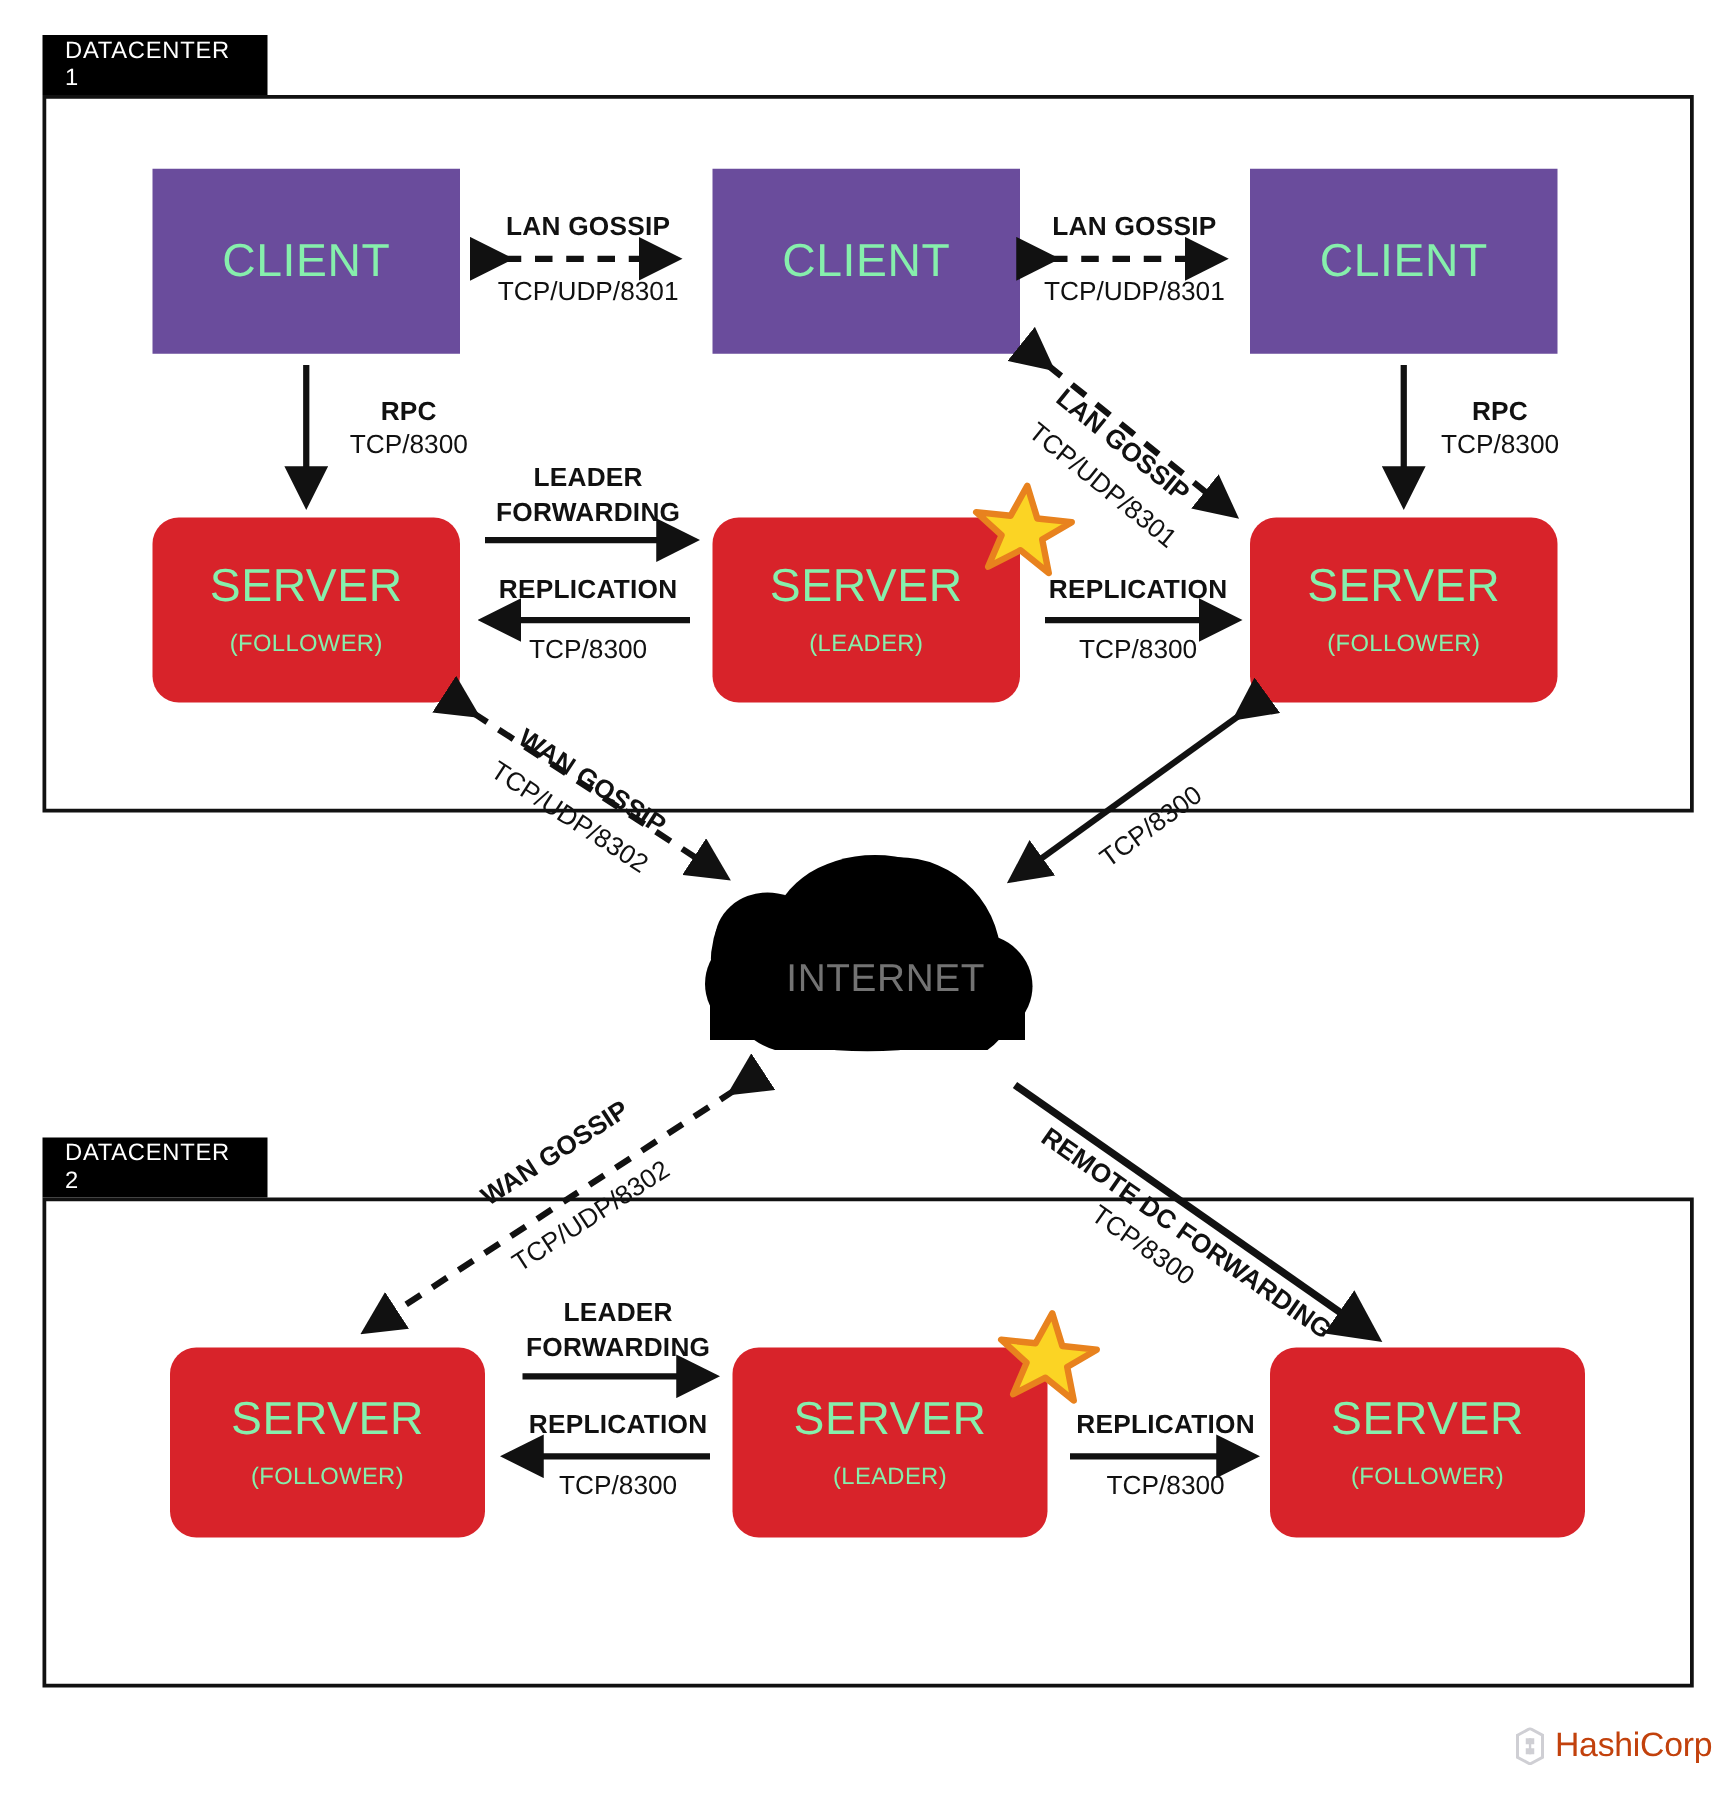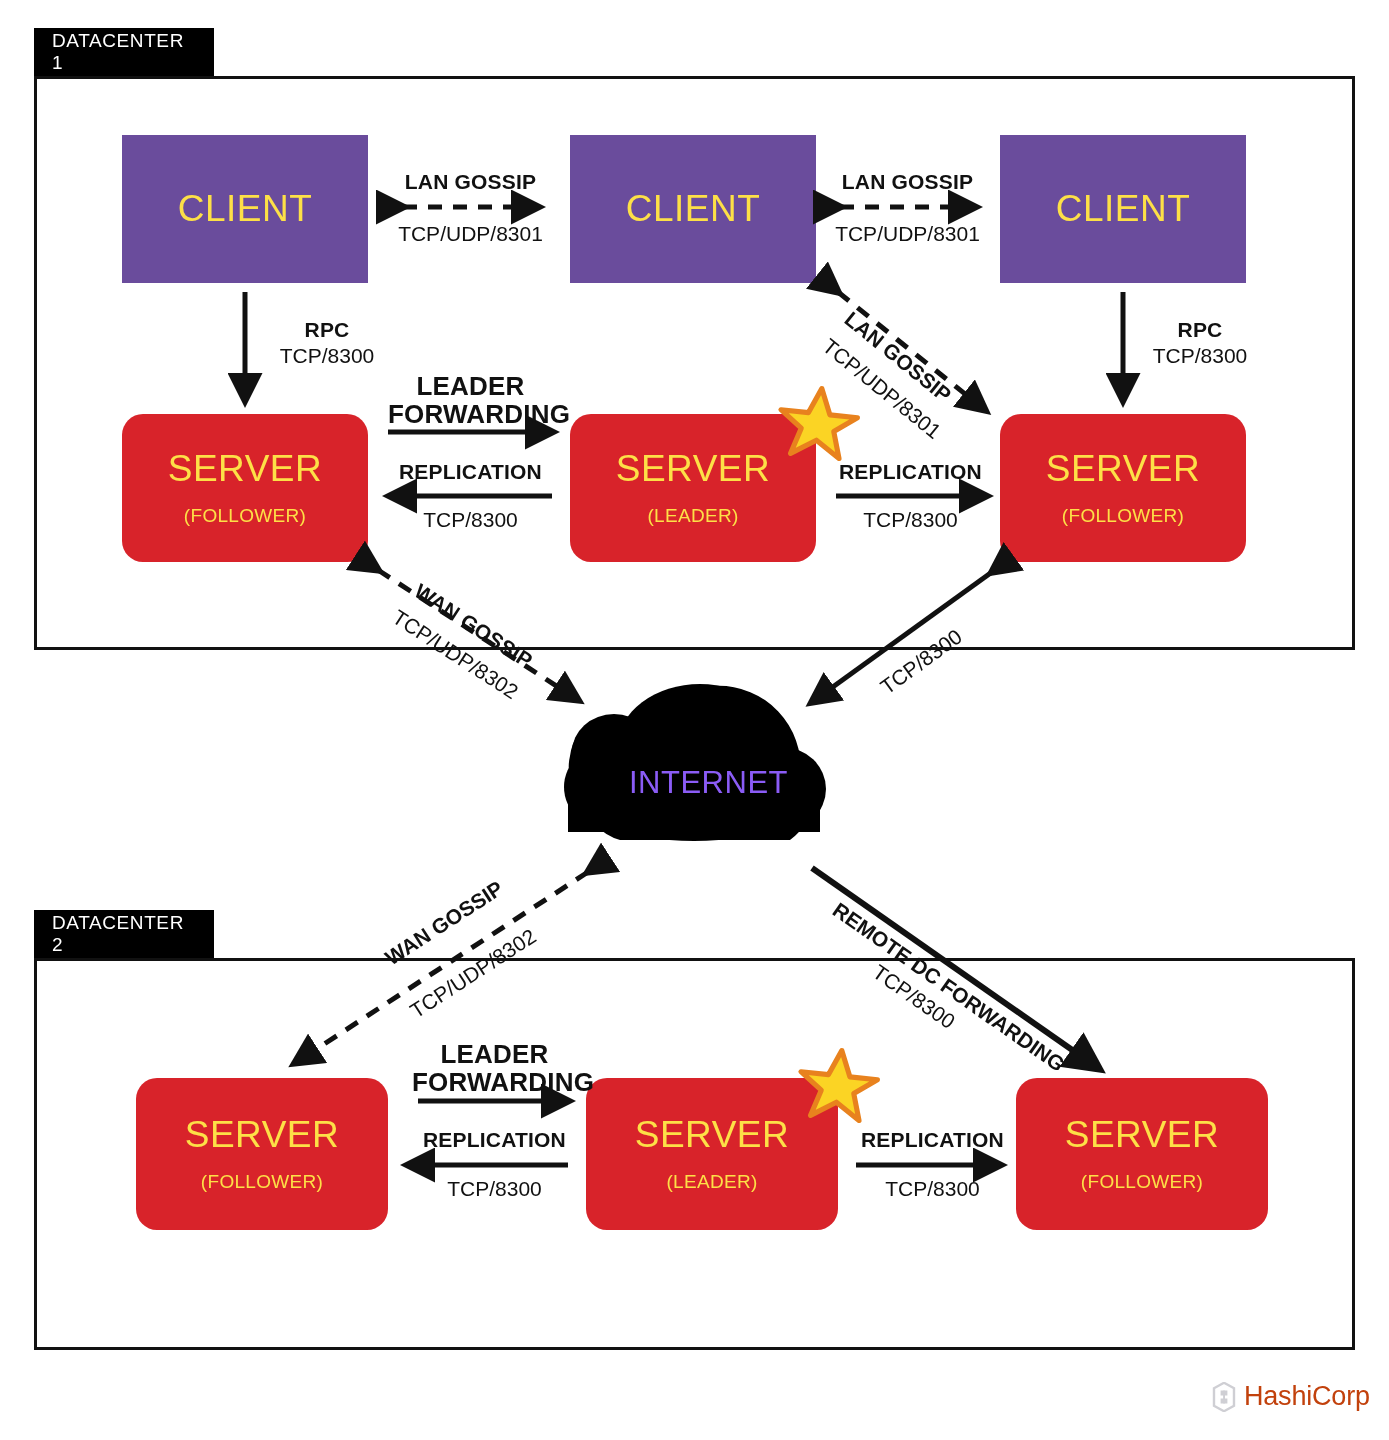--- a/index.html
+++ b/index.html
@@ -30,53 +30,53 @@
     font-weight:400;
   }
 
   
   .node {
     position:absolute;
     display:flex;
     flex-direction:column;
     align-items:center;
     justify-content:center;
-    color:#fde047;
+    color:#86efac;
     text-align:center;
     line-height:1.05;
   }
   .node .node-title { font-size:37px; font-weight:400; letter-spacing:0.5px; }
   .node .node-sub { font-size:19px; font-weight:400; margin-top:17px; letter-spacing:0.3px; }
   .node.client { background:#6A4C9C; }
   .node.server { background:#D8232A;border-radius:21px; }
 
   
   .lbl {
     position:absolute;
     text-align:center;
     white-space:nowrap;
     color:#111;
     line-height:1.12;
   }
   .lbl.bold { font-weight:bold; font-size:21px; letter-spacing:0.2px; }
   .lbl.plain { font-weight:normal; font-size:21px; }
-  .lbl.bold2 { font-weight:bold; font-size:26px; letter-spacing:0.2px; line-height:1.25; }
+  .lbl.bold2 { font-weight:bold; font-size:21px; letter-spacing:0.2px; line-height:1.25; }
 
   
   .rot { position:absolute; transform-origin:0 0; white-space:nowrap; color:#111; }
   .rot.bold { font-weight:bold; font-size:21px; }
   .rot.plain { font-weight:normal; font-size:21px; }
 
   
   #vec { position:absolute; left:0; top:0; width:1389px; height:1440px; pointer-events:none; }
 
   
   .cloud-text {
     position:absolute;
-    color:#8b5cf6;
+    color:#737373;
     font-size:31px;
     letter-spacing:0.5px;
     white-space:nowrap;
   }
 
   
   .logo {
     position:absolute;
     display:flex;
     align-items:center;

